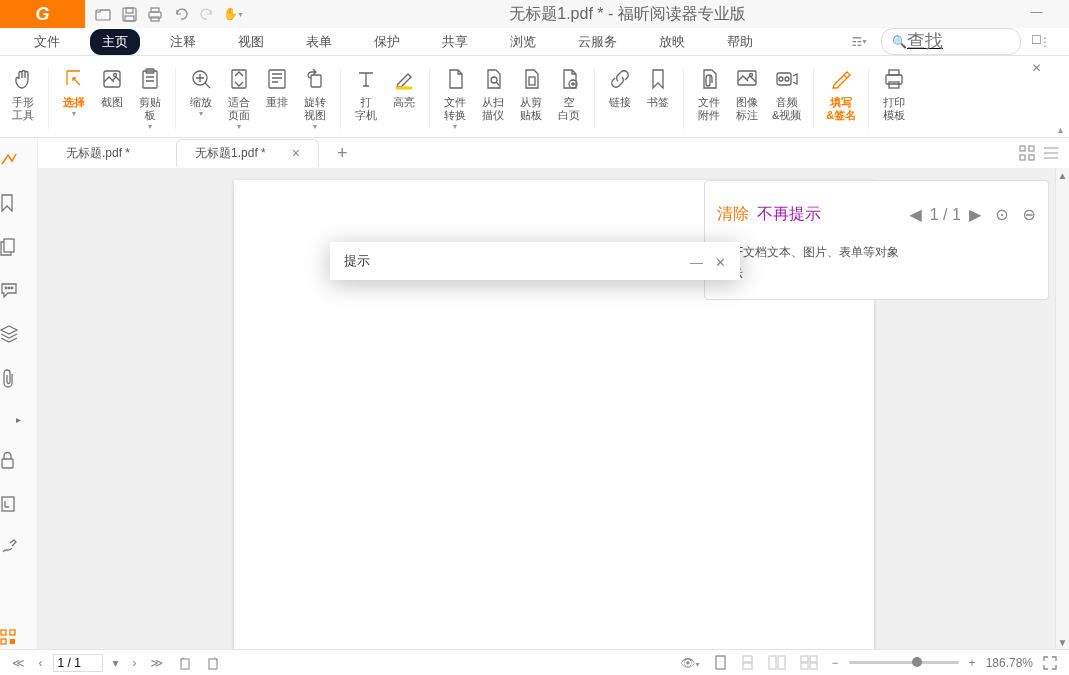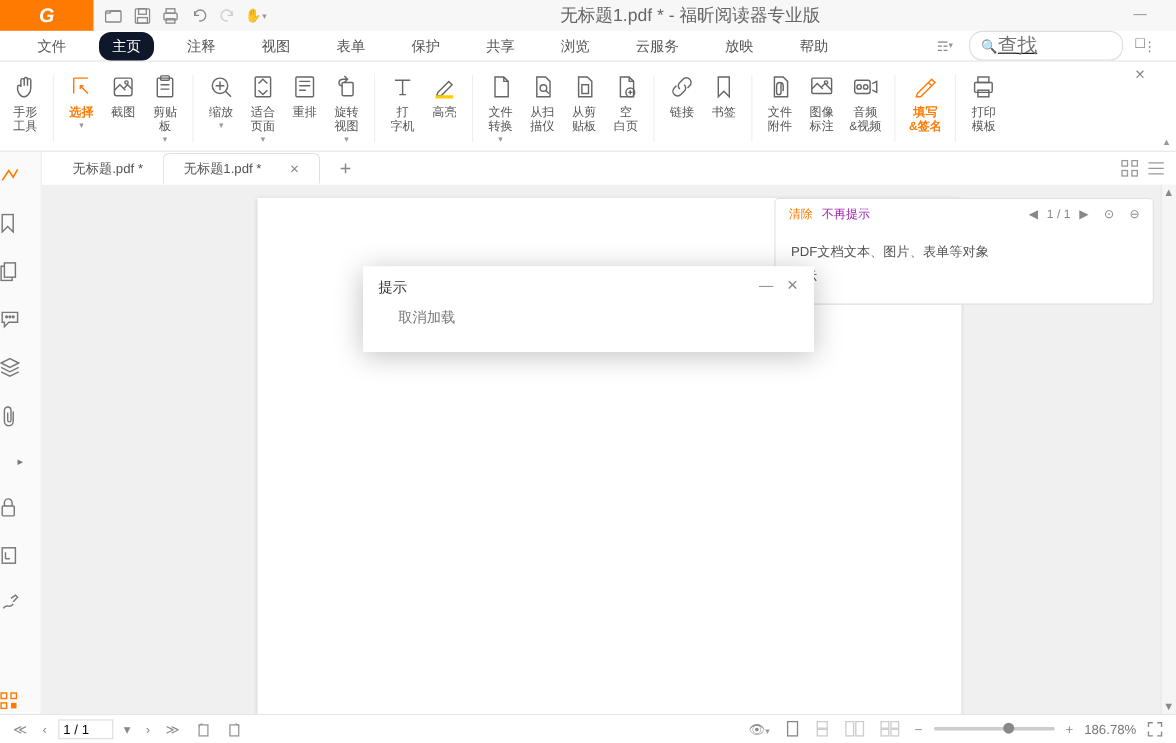--- a/index.html
+++ b/index.html
@@ -27,47 +27,47 @@
 .rbtn.orange .rbtn-icon, .rbtn.orange .rbtn-label { color: #ff7a00; font-weight: bold; }
 .rsep { width: 1px; background: #eee; margin: 4px 6px; }
 .caret { font-size: 8px; color: #999; }
 .mainarea { display: flex; height: calc(675px - 28px - 28px - 82px - 26px); }
 .leftbar { width: 38px; background: #fafafa; border-right: 1px solid #eee; display: flex; flex-direction: column; align-items: center; padding-top: 8px; gap: 18px; }
 .lb-item { color: #777; font-size: 16px; cursor: pointer; width: 100%; text-align: center; padding: 4px 0; }
 .lb-item.orange { color: #ff7a00; }
 .lb-spacer { flex: 1; }
 .tabbar { height: 30px; display: flex; align-items: center; padding-left: 10px; position: relative; }
 .tab { padding: 5px 18px; color: #555; font-size: 12px; border-top-left-radius: 6px; border-top-right-radius: 6px; cursor: pointer; display: flex; align-items: flex-start; gap: 26px; position: relative; }
-.tab.active { background: #fff; border: 1px solid #e0e0e0; border-bottom: none; }
+.tab.active { background: #fff; border: 1px solid #e0e0e0; border-bottom: none; margin-left: 28px; }
 .tab-close { color: #888; font-size: 14px; cursor: pointer; }
 .tab-plus { margin-left: 10px; color: #888; font-size: 18px; cursor: pointer; padding: 0 8px; }
 .view-toggles { margin-left: auto; margin-right: 10px; display: flex; gap: 8px; color: #999; }
 .editor-btn { position: absolute; right: 0; top: -1px; background: #6b57e8; color: #fff; padding: 6px 18px; font-size: 14px; display: flex; align-items: center; gap: 6px; cursor: pointer; }
 .content { flex: 1; display: flex; flex-direction: column; position: relative; overflow: hidden; }
 .doc-wrap { flex: 1; background: #f0f0f0; position: relative; display: flex; }
 .page { background: #fff; margin: 12px auto; width: 640px; height: 100%; box-shadow: 0 1px 4px rgba(0,0,0,0.15); }
 .side-panel { position: absolute; right: 20px; top: 12px; width: 345px; background: #fff; border: 1px solid #e0e0e0; border-radius: 4px; z-index: 5; }
-.sp-header { display: flex; align-items: center; padding: 6px 12px; font-size: 11px; }
+.sp-header { display: flex; align-items: center; padding: 6px 12px; font-size: 16px; margin-top: 17px; }
 .sp-clear { color: #ff7a00; cursor: pointer; }
 .sp-noprompt { color: #a21caf; margin-left: 8px; cursor: pointer; }
 .sp-pager { margin-left: auto; display: flex; align-items: center; gap: 8px; color: #888; }
 .sp-ctrl { margin-left: 14px; color: #888; cursor: pointer; }
 .sp-body { padding: 10px 14px 14px; font-size: 12px; color: #555; line-height: 22px; }
 .sp-link { color: #ff7a00; text-decoration: underline; cursor: pointer; }
 .scroll-v { position: absolute; right: 0; top: 0; bottom: 0; width: 14px; background: #f5f5f5; border-left: 1px solid #e5e5e5; }
 .scroll-v .arrow { height: 14px; display: flex; align-items: center; justify-content: center; color: #888; font-size: 10px; cursor: pointer; }
 .statusbar { height: 26px; border-top: 1px solid #e5e5e5; display: flex; align-items: center; padding: 0 8px; gap: 8px; color: #777; font-size: 12px; }
 .sb-left { display: flex; align-items: center; gap: 6px; }
 .sb-btn { padding: 2px 4px; cursor: pointer; color: #888; }
 .page-input { width: 50px; border: 1px solid #ddd; padding: 1px 4px; font-size: 12px; }
 .sb-right { margin-left: auto; display: flex; align-items: center; gap: 6px; }
 .zoom-slider { width: 110px; height: 3px; background: #ccc; position: relative; border-radius: 2px; }
 .zoom-handle { width: 10px; height: 10px; border-radius: 50%; background: #888; position: absolute; top: -4px; left: 58%; }
 .modal { position: absolute; left: 330px; top: 242px; width: 410px; background: #fff; box-shadow: 0 4px 24px rgba(0,0,0,0.25); z-index: 100; }
-.modal-hdr { display: flex; align-items: flex-start; padding: 10px 14px; font-size: 13px; color: #333; }
+.modal-hdr { display: flex; align-items: flex-end; padding: 10px 14px; font-size: 13px; color: #333; }
 .modal-hdr .wbtns { margin-left: auto; display: flex; gap: 12px; color: #888; cursor: pointer; }
 .modal-body { padding: 30px 32px 24px; font-size: 13px; color: #555; }
 .progress { height: 6px; background: #e8e8e8; border-radius: 3px; margin-top: 14px; }
 .modal-foot { padding: 0 32px 22px; font-size: 13px; color: #777; cursor: pointer; }
 svg { display: block; }
 </style>
 </head>
 <body>
 
 <div class="titlebar">
@@ -540,14 +540,13 @@
 </div>
 
 <div class="modal">
   <div class="modal-hdr">
     <span>提示</span>
     <div class="wbtns">
       <span>—</span>
       <span>✕</span>
     </div>
   </div>
-  <div class="modal-foot">取消加载</div>
 </div>
 
 </body></html>

